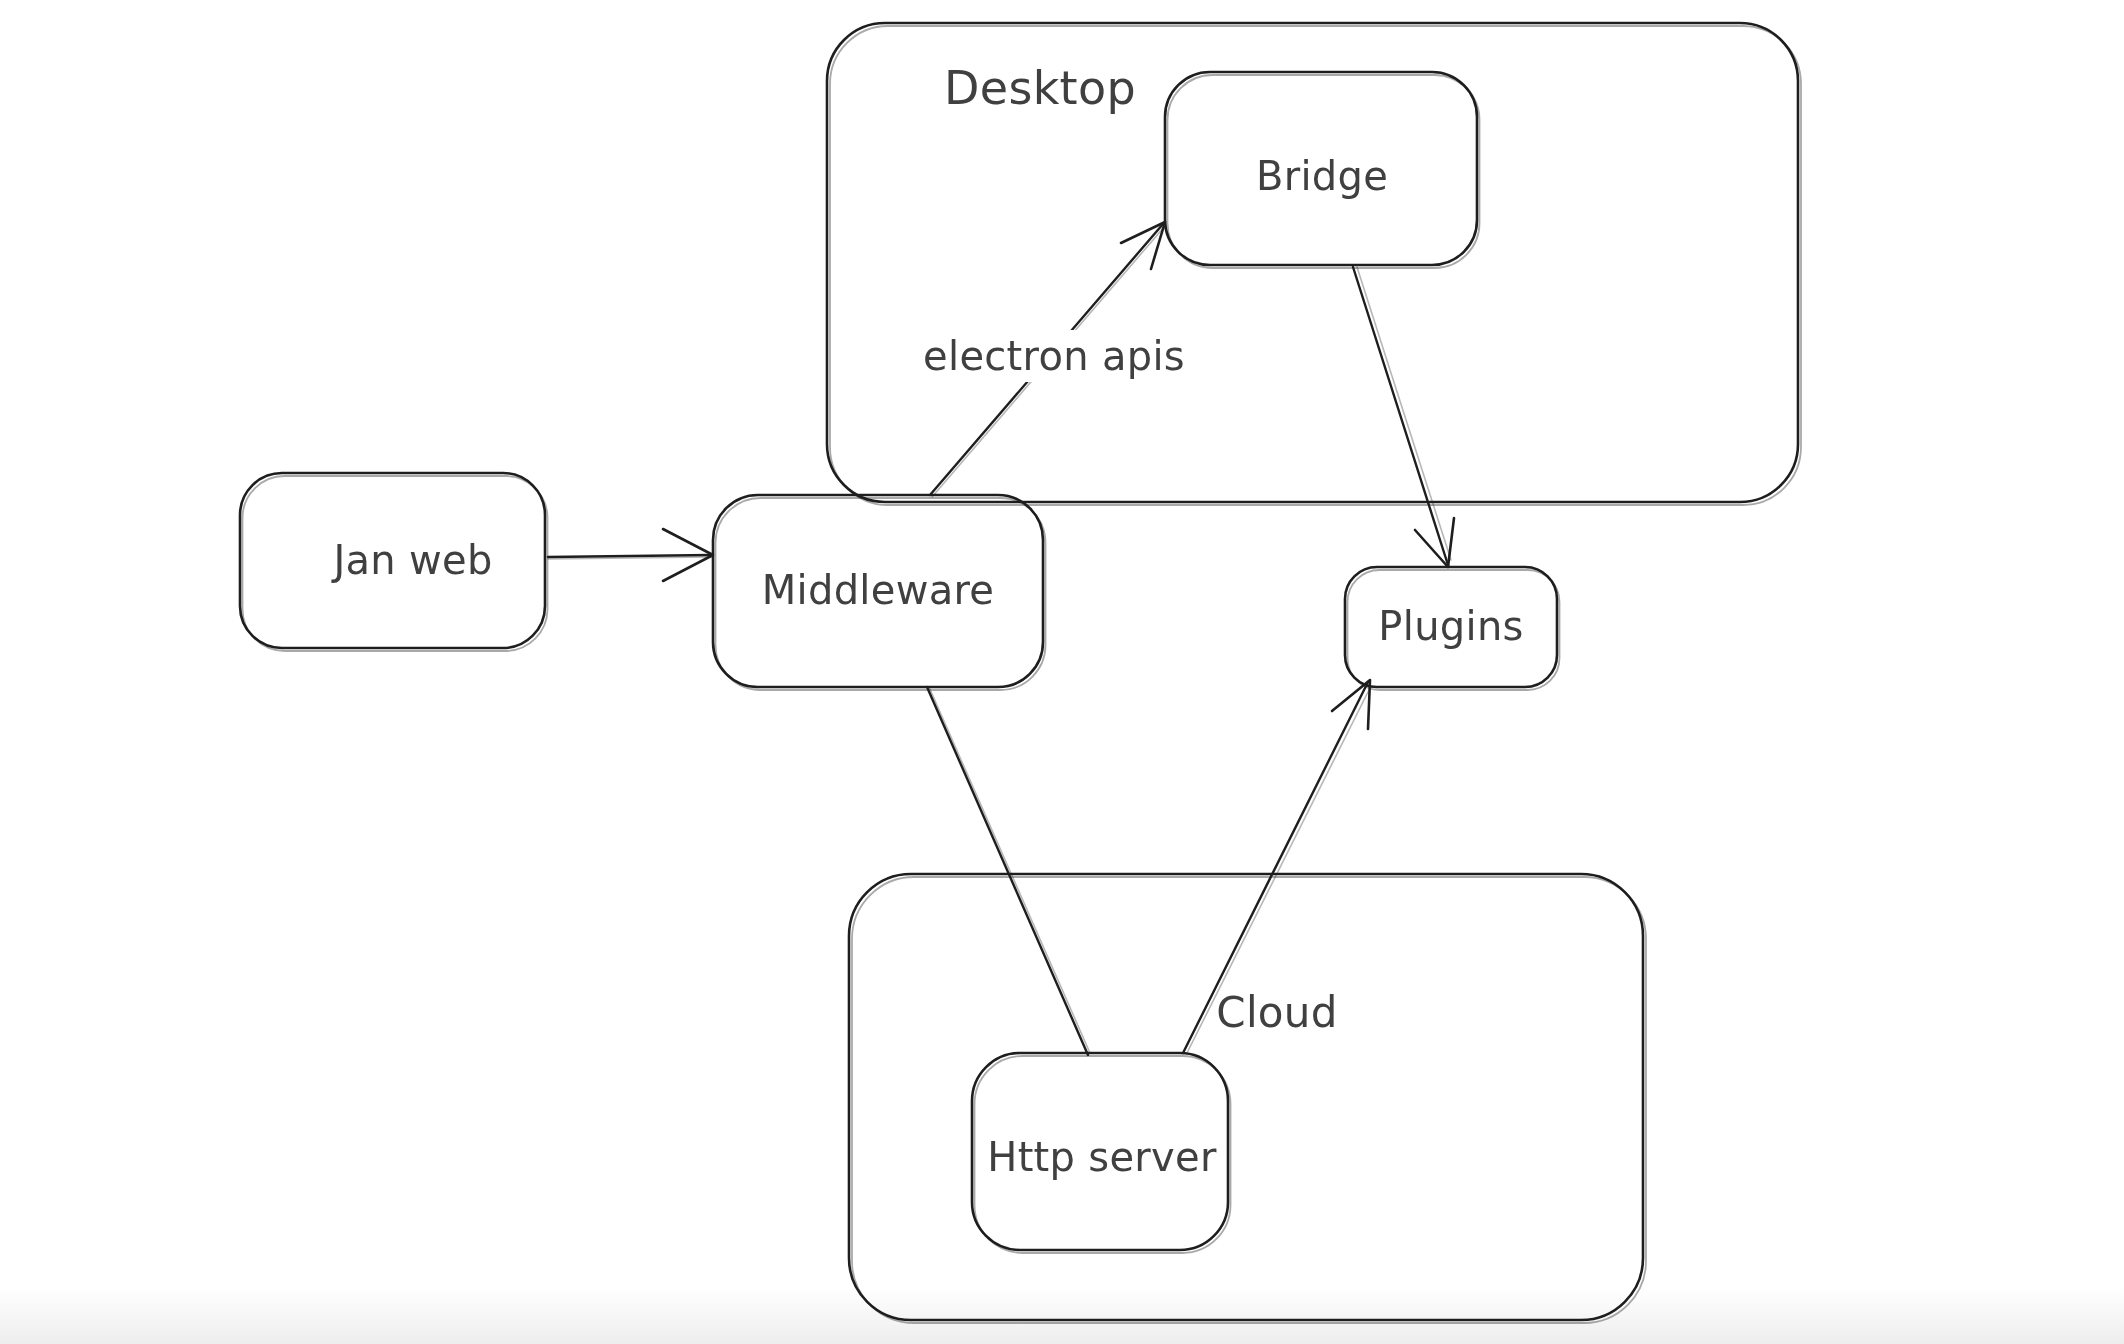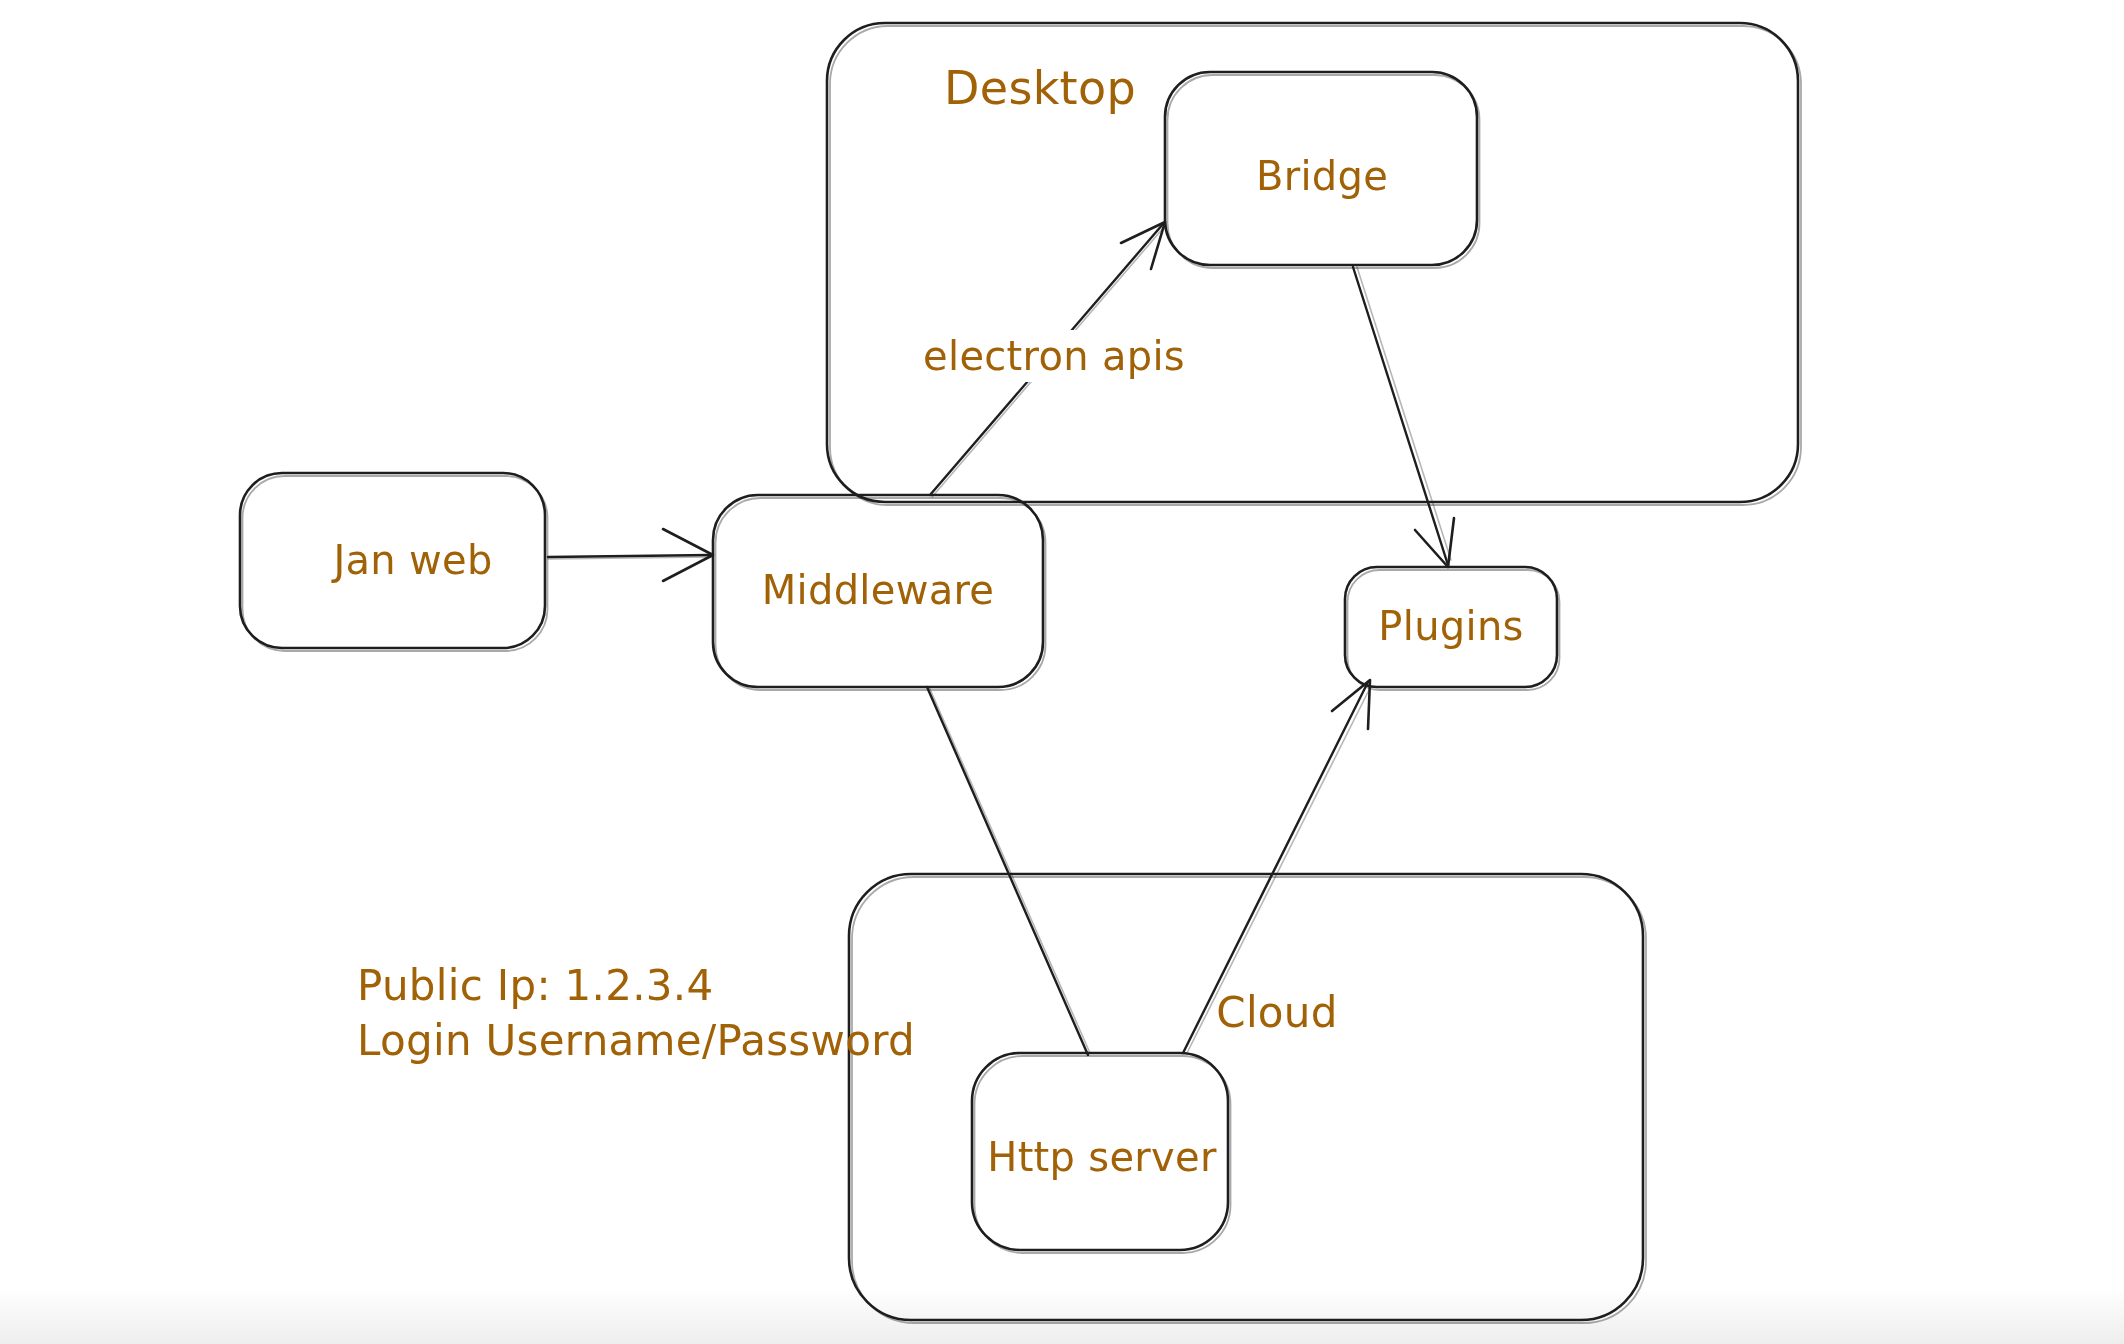--- a/index.html
+++ b/index.html
@@ -2,21 +2,21 @@
 <html><head>
 <meta charset="utf-8">
 <style>
   html,body{margin:0;padding:0;background:#ffffff;}
   #canvas{
     position:relative;
     width:2124px;height:1344px;
     background:#ffffff;
     overflow:hidden;
     font-family:"DejaVu Sans",sans-serif;
-    color:#a16207;
+    color:#404040;
   }
   #shapes{position:absolute;left:0;top:0;width:2124px;height:1344px;}
   .shape{fill:none;stroke:#1e1e1e;stroke-width:2.6;}
   .rough{opacity:.38;stroke-width:1.8;}
   .edge{fill:none;stroke:#1e1e1e;stroke-width:2.4;stroke-linecap:round;}
   .edge.rough{opacity:.32;stroke-width:1.6;}
   .head{fill:none;stroke:#1e1e1e;stroke-width:2.6;stroke-linecap:round;stroke-linejoin:round;}
   .lbl{
     position:absolute;
     transform:translate(-50%,-50%);
@@ -122,19 +122,15 @@
 
   <div class="lbl" style="left:1322px;top:176px">Bridge</div>
 
   <div class="lbl" style="left:1451px;top:626px">Plugins</div>
 
   <div class="lbl" style="left:1102px;top:1157px">Http server</div>
 
   <div class="lbl masked" style="left:1054px;top:356px">electron apis</div>
 
 
-  <div class="note" style="left:357px;top:958px">
-    <div>Public Ip: 1.2.3.4</div>
-    <div>Login Username/Password</div>
-  </div>
 
   <div class="fade"></div>
 </div>
 
 </body></html>

